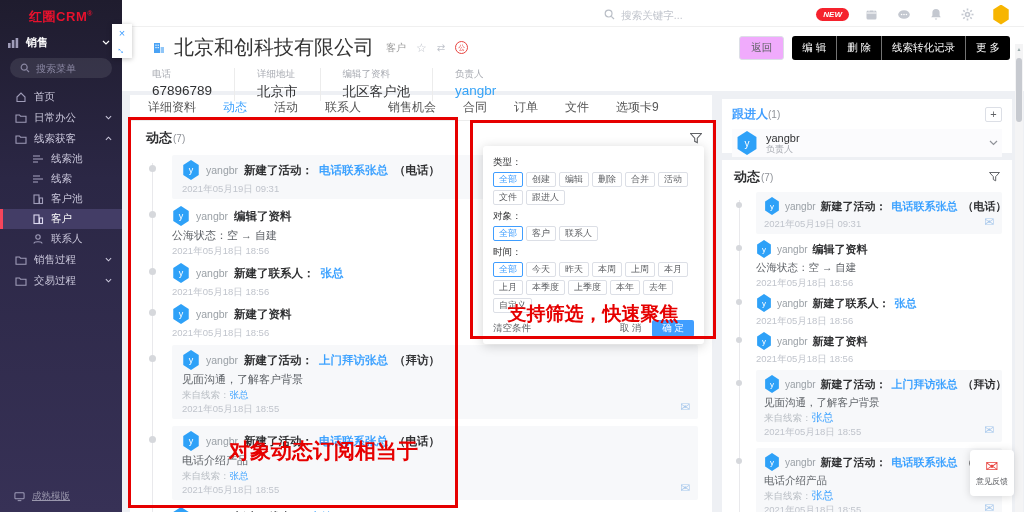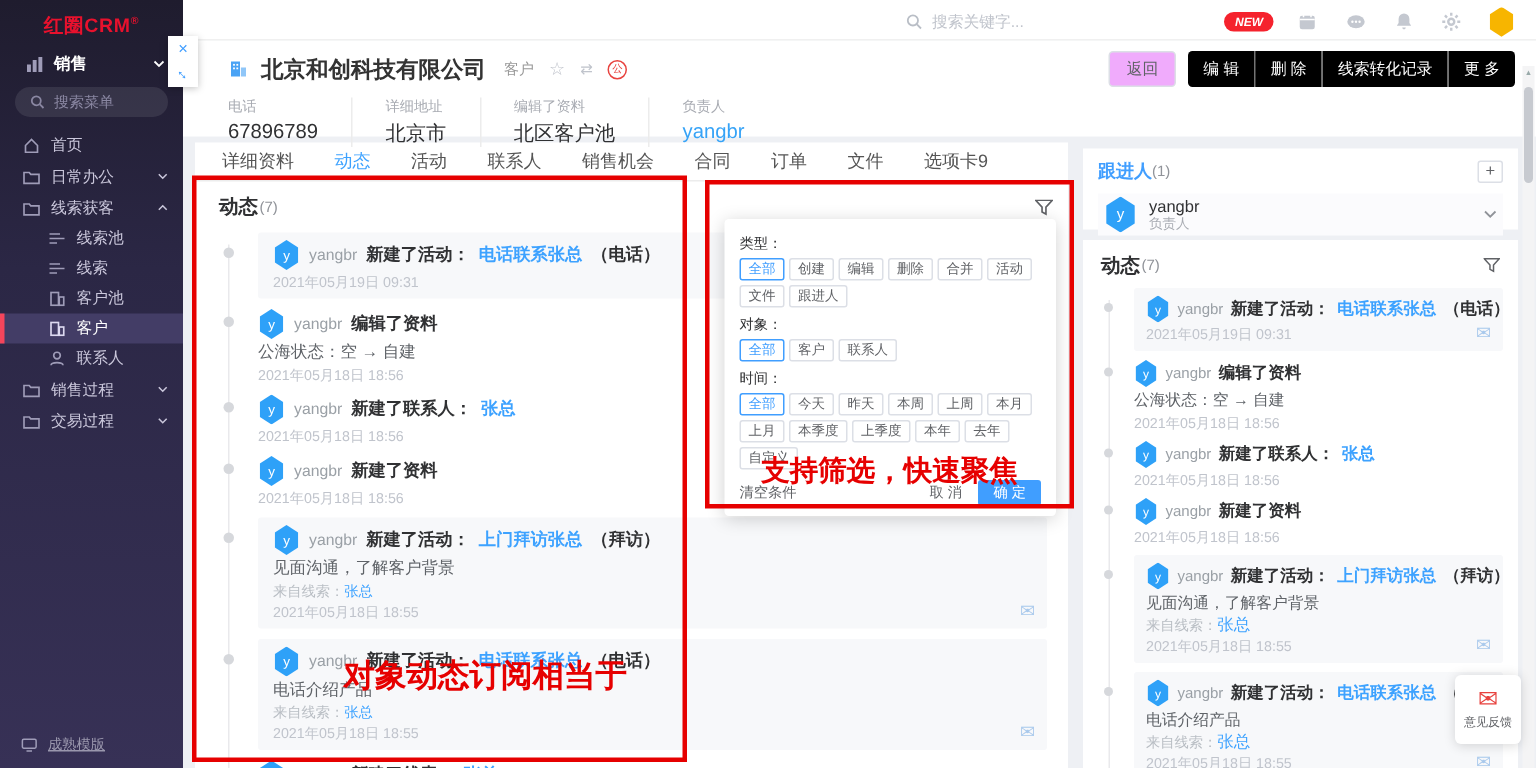--- a/index.html
+++ b/index.html
@@ -4,21 +4,21 @@
 <style>
   *{box-sizing:border-box;margin:0;padding:0}
   html,body{width:1024px;height:512px;overflow:hidden}
   body{position:relative;font-family:"Liberation Sans","DejaVu Sans",sans-serif;background:#eef0f4;font-size:12px;color:#333}
   svg{display:block}
 
   
   .sidebar{position:absolute;left:0;top:0;bottom:0;width:122px;background:linear-gradient(180deg,#1f1c2e 0%,#2b2745 35%,#373156 100%);z-index:5;color:#c6c3d8}
   .logo{padding:8px 0 2px;text-align:center;color:#e8112d;font-weight:bold;font-size:13px;letter-spacing:.5px}
   .logo sup{font-size:7px}
-  .ws-row{display:flex;align-items:center;gap:7px;padding:7px 12px 5px 16px;color:#fff;font-weight:bold;font-size:11px}
+  .ws-row{display:flex;align-items:center;gap:7px;padding:7px 12px 5px 6px;color:#fff;font-weight:bold;font-size:11px}
   .ws-row .chev{margin-left:auto}
   .side-search{margin:3px 10px 8px;background:rgba(255,255,255,.09);border-radius:11px;height:20px;display:flex;align-items:center;padding:0 8px;gap:5px}
   .side-search input{background:transparent;border:0;outline:0;color:#9c99b4;font-size:10px;width:70px}
   .side-search input::placeholder{color:#8a87a2}
   .sitem{height:21px;display:flex;align-items:center;gap:7px;padding:0 10px 0 14px;font-size:10.5px;color:#cac7db;position:relative;cursor:pointer}
   .sitem .chev{margin-left:auto}
   .sub .sitem{padding-left:31px;height:20px}
   .sitem.active{background:#433d66;color:#fff}
   .sitem.active::before{content:"";position:absolute;left:0;top:0;bottom:0;width:3px;background:#f5455b}
   .ico{flex:none;display:inline-flex;align-items:center;justify-content:center;width:13px;height:13px;color:#9f9cb8}
@@ -33,21 +33,21 @@
   .tb-search input{border:0;outline:0;font-size:10.5px;width:110px;color:#666}
   .tb-search input::placeholder{color:#c0c4cc}
   .badge-new{background:#f5222d;color:#fff;font-size:8px;font-weight:bold;font-style:italic;padding:2px 7px;border-radius:8px;margin:0 16px 0 62px}
   .tb-ico{color:#c4c8d0;margin-left:19px;display:inline-flex}
   .hexa{background:#2ea1f8;clip-path:polygon(50% 0,93% 25%,93% 75%,50% 100%,7% 75%,7% 25%);color:#fff;display:flex;align-items:center;justify-content:center;flex:none}
   .tb-avatar{width:18px;height:20px;background:#f7b500;margin-left:18px;font-size:8px}
 
   
   .record{position:absolute;left:122px;top:27px;right:0;height:64px;background:#fff;padding:7px 14px 0 30px;z-index:2}
   .rec-top{display:flex;align-items:center}
-  .rec-title{font-size:15px;font-weight:bold;color:#333;margin-left:8px}
+  .rec-title{font-size:20px;font-weight:normal;color:#333;margin-left:8px}
   .rec-type{font-size:10px;color:#999;margin-left:12px}
   .rec-mini{color:#c0c4cc;font-size:12px;margin-left:10px}
   .rec-pub{margin-left:10px;width:13px;height:13px;border:1px solid #e8433f;border-radius:50%;color:#e8433f;font-size:7px;display:inline-flex;align-items:center;justify-content:center}
   .rec-actions{margin-left:auto;display:flex;align-items:center;gap:8px}
   .btn-back{background:#f0abfc;border:1px solid #dcdfe6;border-radius:3px;font-size:10.5px;color:#606266;padding:4px 11px;cursor:pointer}
   .red-group{display:flex;border-radius:3px;overflow:hidden}
   .btn-red{background:#000000;color:#fff;font-size:10.5px;padding:5px 10px;border:0;border-left:1px solid rgba(255,255,255,.45);cursor:pointer;white-space:nowrap}
   .btn-red:first-child{border-left:0}
   .rec-fields{display:flex;margin-top:7px}
   .field{padding:0 22px;border-left:1px solid #ececec}

